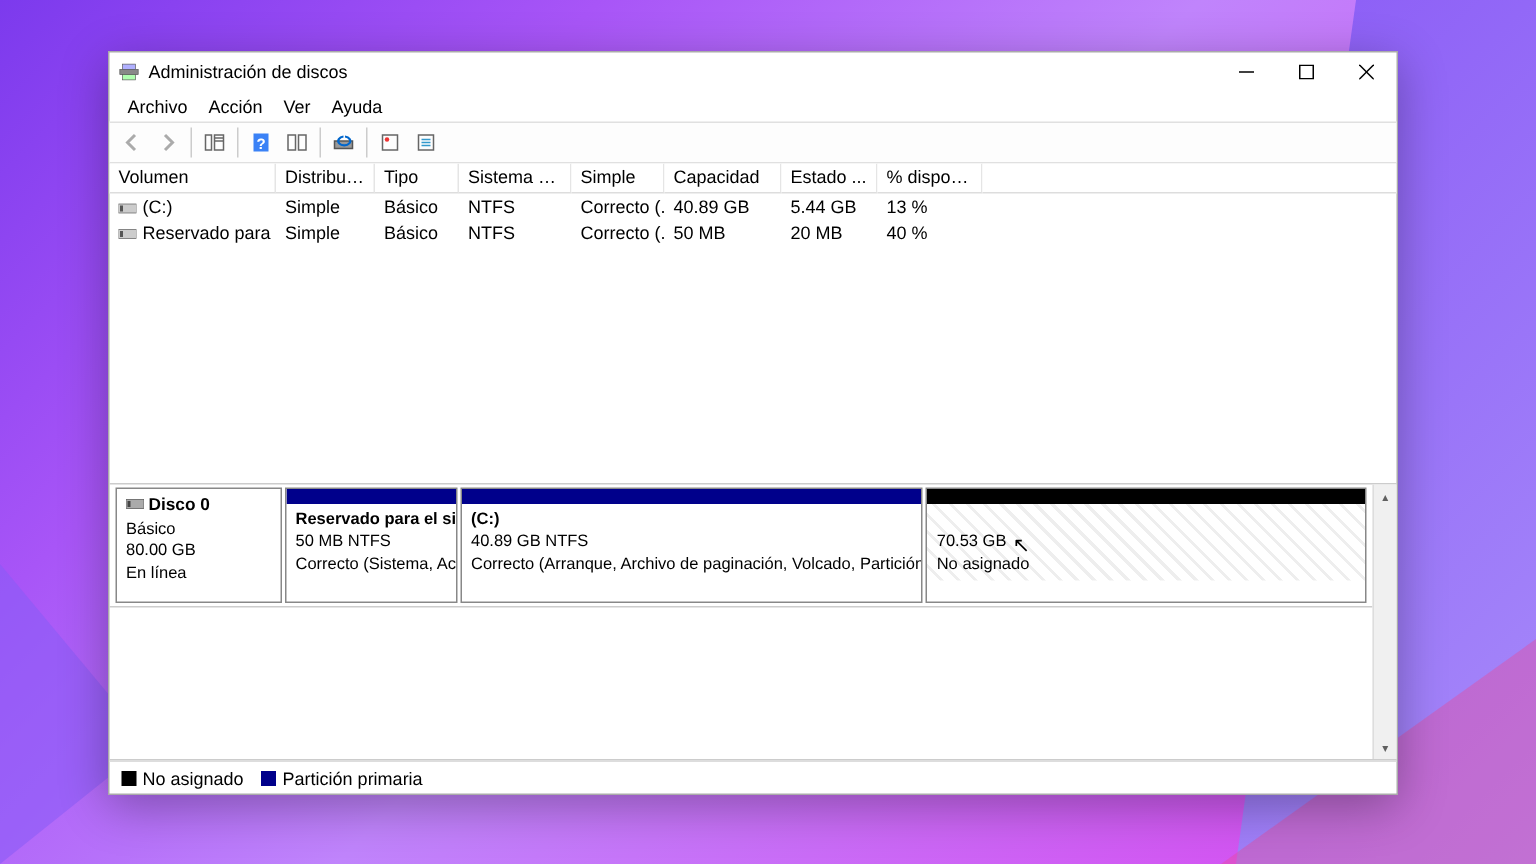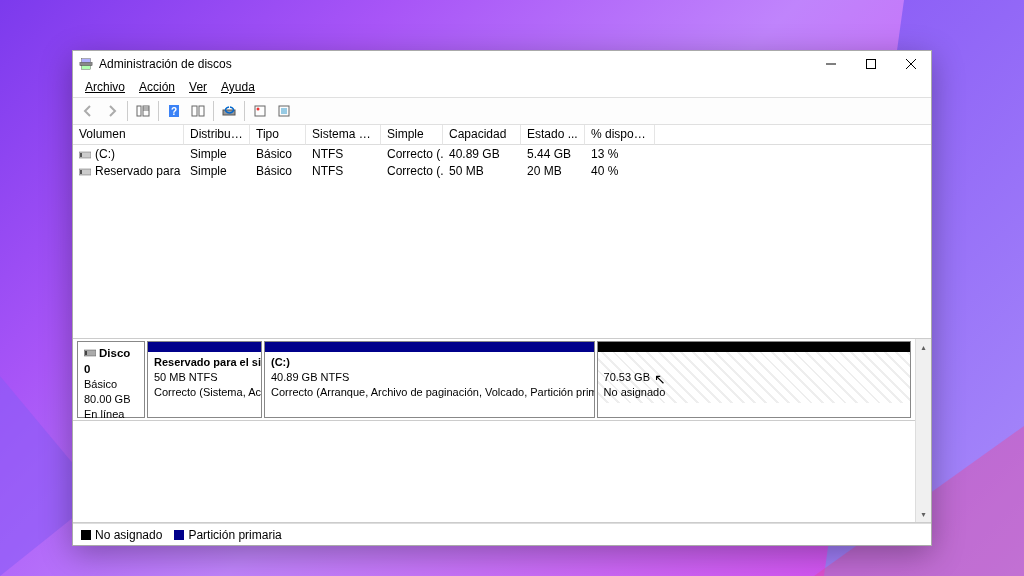--- a/index.html
+++ b/index.html
@@ -1,43 +1,43 @@
 <!DOCTYPE html>
 <html><head>
 <meta charset="utf-8">
 <style>
   * { box-sizing: border-box; }
   html, body { margin: 0; padding: 0; height: 100%; font-family: 'Segoe UI', Tahoma, sans-serif; font-size: 12px; overflow: hidden; }
   .desktop { width: 1024px; height: 576px; position: relative; background: linear-gradient(135deg, #7c3aed 0%, #a855f7 25%, #c084fc 50%, #d946ef 100%); }
   .shape1 { position: absolute; right: 0; top: 0; width: 200px; height: 576px; background: linear-gradient(135deg, #8b5cf6 0%, #a78bfa 100%); clip-path: polygon(40% 0, 100% 0, 100% 100%, 0 100%); }
   .shape2 { position: absolute; right: 0; bottom: 0; width: 300px; height: 250px; background: rgba(236,72,153,0.4); clip-path: polygon(100% 40%, 100% 100%, 30% 100%); }
   .shape3 { position: absolute; left: 0; bottom: 0; width: 100px; height: 200px; background: rgba(139,92,246,0.6); clip-path: polygon(0 0, 100% 60%, 0 100%); }
-  .window { position: absolute; left: 72px; top: 34px; width: 860px; height: 496px; background: #fff; border: 1px solid #aaa; box-shadow: 0 8px 30px rgba(0,0,0,0.3); display: flex; flex-direction: column; margin-top: 16px; }
+  .window { position: absolute; left: 72px; top: 34px; width: 860px; height: 496px; background: #fff; border: 1px solid #aaa; box-shadow: 0 8px 30px rgba(0,0,0,0.3); display: flex; flex-direction: column; }
   .titlebar { height: 26px; display: flex; align-items: center; padding: 0 0 0 6px; }
   .titlebar .ticon { width: 14px; height: 14px; margin-right: 6px; display: inline-flex; }
   .titlebar .title { flex: 1; font-size: 12px; color: #000; }
   .titlebar .winbtn { width: 40px; height: 26px; display: flex; align-items: center; justify-content: center; color: #000; cursor: default; }
-  .menubar { height: 20px; display: flex; align-items: center; padding: 0 6px; gap: 2px; text-decoration: underline; }
+  .menubar { height: 20px; display: flex; align-items: center; padding: 0 6px; gap: 2px; }
   .menubar span { padding: 2px 6px; cursor: default; }
   .toolbar { height: 28px; border-top: 1px solid #e0e0e0; border-bottom: 1px solid #e0e0e0; display: flex; align-items: center; padding: 0 4px; gap: 2px; background: #fdfdfd; }
   .tbtn { width: 22px; height: 22px; display: flex; align-items: center; justify-content: center; border: 1px solid transparent; cursor: default; }
   .tbtn.disabled { opacity: 0.4; }
   .tsep { width: 1px; height: 20px; background: #ccc; margin: 0 2px; }
   .grid { flex: 0 0 214px; border-bottom: 1px solid #ccc; overflow: hidden; position: relative; }
   .ghead { display: flex; height: 20px; background: #fff; position: sticky; top: 0; }
   .gcol { border-right: 1px solid #e5e5e5; border-bottom: 1px solid #ddd; padding: 2px 6px; font-size: 12px; color: #000; overflow: hidden; white-space: nowrap; text-overflow: ellipsis; background: #fff; }
   .grow { display: flex; height: 17px; }
   .gcell { padding: 1px 6px; font-size: 12px; overflow: hidden; white-space: nowrap; text-overflow: ellipsis; display: flex; align-items: center; gap: 4px; }
   .dicon { width: 12px; height: 10px; display: inline-block; }
   .graphical { flex: 1; display: flex; flex-direction: column; border-bottom: 1px solid #ccc; position: relative; }
   .gscroll { position: absolute; right: 0; top: 0; bottom: 0; width: 16px; background: #f0f0f0; border-left: 1px solid #ddd; }
   .gscroll .up, .gscroll .dn { height: 16px; display: flex; align-items: center; justify-content: center; font-size: 8px; color: #606060; }
   .gscroll .dn { position: absolute; bottom: 0; width: 100%; }
   .diskrow { display: flex; border-bottom: 1px solid #ccc; height: 82px; margin-right: 16px; }
-  .diskinfo { width: 68px; border: 1px solid #888; margin: 2px 2px 2px 4px; padding: 4px 6px; font-size: 11px; line-height: 1.35; }
+  .diskinfo { width: 111px; border: 1px solid #888; margin: 2px 2px 2px 4px; padding: 4px 6px; font-size: 11px; line-height: 1.35; }
   .diskinfo b { font-size: 11.5px; }
   .parts { flex: 1; display: flex; margin: 2px 4px 2px 0; gap: 2px; }
   .part { border: 1px solid #888; display: flex; flex-direction: column; overflow: hidden; }
   .part .bar { height: 10px; }
   .part .body { padding: 3px 6px; font-size: 11px; line-height: 1.35; overflow: hidden; white-space: nowrap; }
   .bar.primary { background: #00008b; }
   .bar.unalloc { background: #000; }
   .body.hatched { background: repeating-linear-gradient(45deg, #fff, #fff 6px, #eee 6px, #eee 8px); position: relative; }
   .cursor { position: absolute; font-size: 14px; color: #000; }
   .legend { height: 22px; border-top: 1px solid #ddd; display: flex; align-items: center; padding: 0 8px; gap: 12px; font-size: 12px; }

